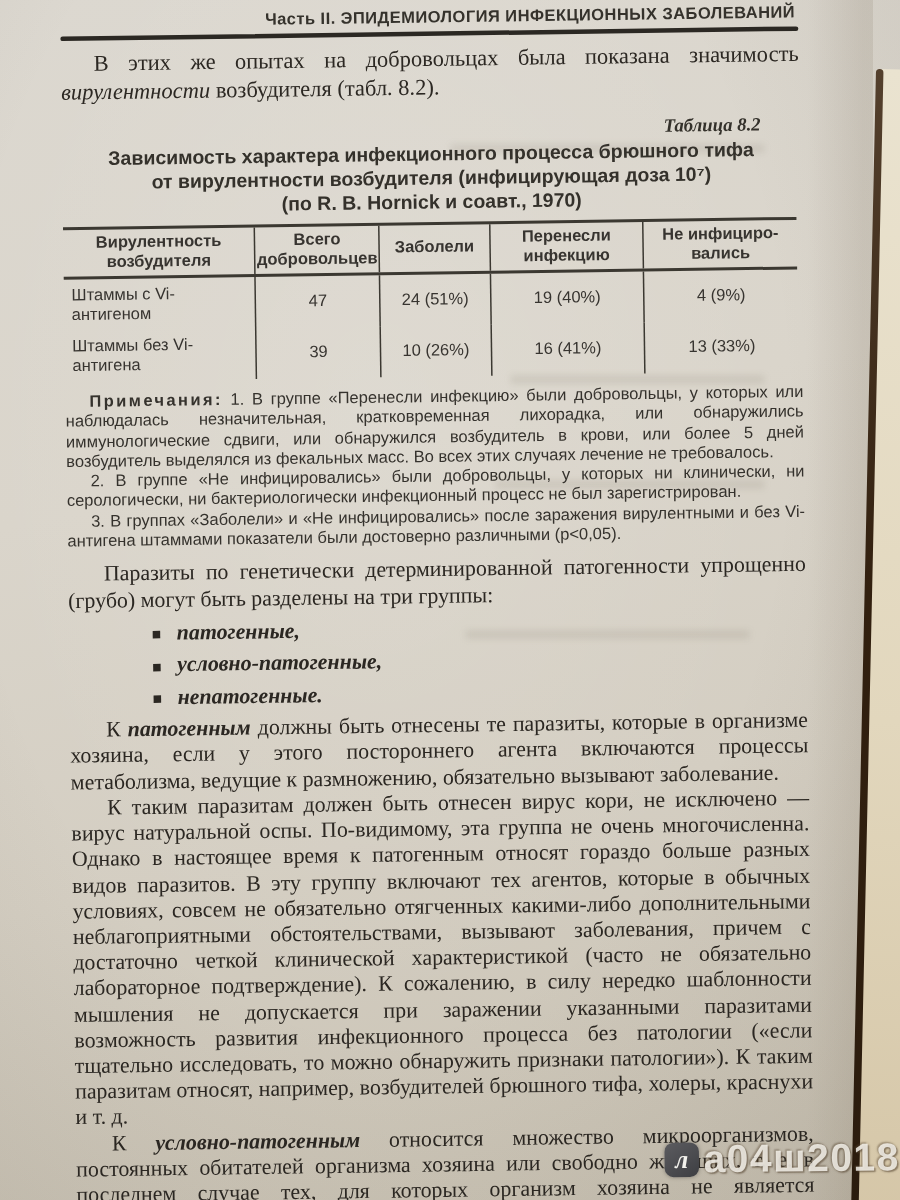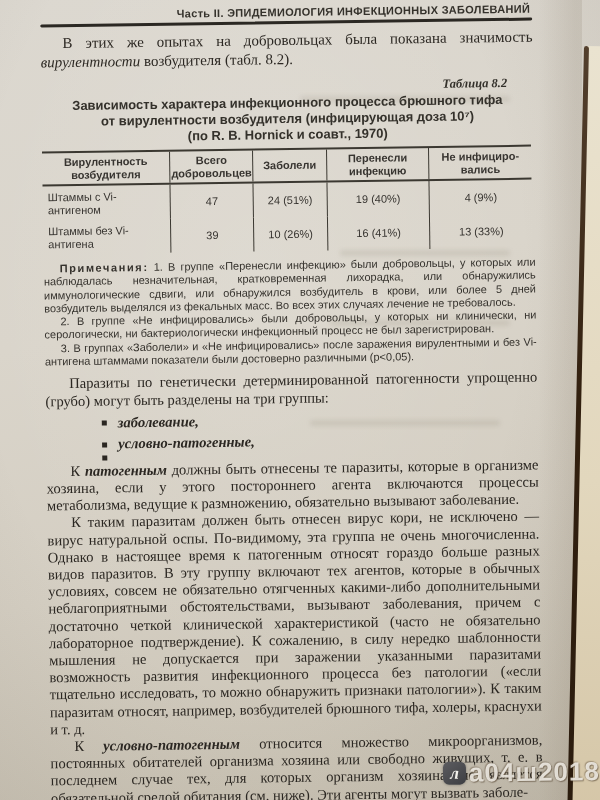--- a/index.html
+++ b/index.html
@@ -164,28 +164,29 @@
     <p><span class="notes-label">Примечания:</span><span> 1. В группе «Перенесли инфекцию» были добровольцы, у которых или наблюдалась незначительная, кратковременная лихорадка, или обнаружились иммунологические сдвиги, или обнаружился возбудитель в крови, или более 5 дней возбудитель выделялся из фекальных масс. Во всех этих случаях лечение не требовалось.</span></p>
     <p>2. В группе «Не инфицировались» были добровольцы, у которых ни клинически, ни серологически, ни бактериологически инфекционный процесс не был зарегистрирован.</p>
     <p>3. В группах «Заболели» и «Не инфицировались» после заражения вирулентными и без Vi-антигена штаммами показатели были достоверно различными (p&lt;0,05).</p>
   </div>
 
   <div class="bodytext">
     <p>Паразиты по генетически детерминированной патогенности упрощенно (грубо) могут быть разделены на три группы:</p>
     <ul class="bullets">
       <li>
           <span class="blt"></span>
-          <span>заболевание,</span>
+          <span>патогенные,</span>
         </li>
       <li>
           <span class="blt"></span>
           <span>условно-патогенные,</span>
         </li>
       <li>
           <span class="blt"></span>
+          <span>непатогенные.</span>
         </li>
     </ul>
     <p><span>К </span><span class="rt-bi">патогенным</span><span> должны быть отнесены те паразиты, которые в организме хозяина, если у этого постороннего агента включаются процессы метаболизма, ведущие к размножению, обязательно вызывают заболевание.</span></p>
     <p>К таким паразитам должен быть отнесен вирус кори, не исключено — вирус натуральной оспы. По-видимому, эта группа не очень многочисленна. Однако в настоящее время к патогенным относят гораздо больше разных видов паразитов. В эту группу включают тех агентов, которые в обычных условиях, совсем не обязательно отягченных какими-либо дополнительными неблагоприятными обстоятельствами, вызывают заболевания, причем с достаточно четкой клинической характеристикой (часто не обязательно лабораторное подтверждение). К сожалению, в силу нередко шаблонности мышления не допускается при заражении указанными паразитами возможность развития инфекционного процесса без патологии («если тщательно исследовать, то можно обнаружить признаки патологии»). К таким паразитам относят, например, возбудителей брюшного тифа, холеры, краснухи и т. д.</p>
     <p><span>К </span><span class="rt-bi">условно-патогенным</span><span> относится множество микроорганизмов, постоянных обитателей организма хозяина или свободно живущих, т. е. в последнем случае тех, для которых организм хозяина не является обязательной средой обитания (см. ниже). Эти агенты могут вызвать заболе-</span></p>
   </div>
 
 </div>
 
 <div class="wm">

